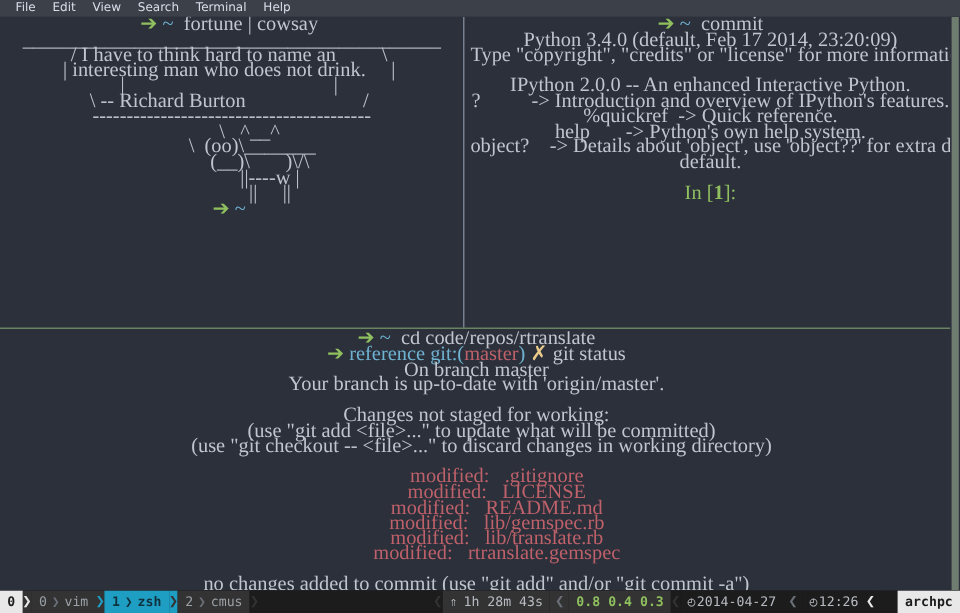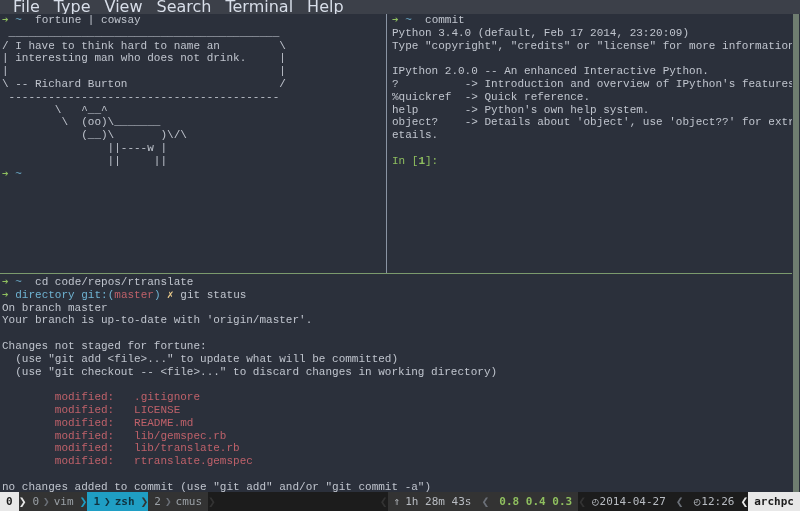--- a/index.html
+++ b/index.html
@@ -19,43 +19,44 @@
     height: 14px;
     background: #3c4049;
     display: flex;
     align-items: center;
     padding-left: 6px;
     box-sizing: border-box;
   }
   .menubar .mi {
     color: #d8dee9;
     font-family: "DejaVu Sans", sans-serif;
-    font-size: 16px;
+    font-size: 10px;
     padding: 0 7px;
     line-height: 14px;
     white-space: nowrap;
   }
 
   
   .term {
     position: relative;
     width: 800px;
     height: 478px;
     background: #2b303b;
     overflow: hidden;
   }
 
   .pane {
     position: absolute;
-    font-size: 11px;
+    font-size: 17px;
     line-height: 12.8px;
     white-space: pre;
     color: #c0c5ce;
-    font-family: Liberation Mono, monospace;
+    font-family: Liberation Serif, serif;
     overflow: hidden;
+    text-align: center;
   }
 
   
   .pane-fortune {
     left: 2px;
     top: 0px;
     width: 378px;
     height: 258px;
   }
   
@@ -158,20 +159,21 @@
     font-weight: bold;
   }
   .seg-dark {
     background: #333333;
     color: #b8bcc2;
   }
   .seg-host {
     background: #e8e8e8;
     color: #1c1c1c;
     font-weight: bold;
+    margin-left: 19px;
   }
   .sep {
     display: flex;
     align-items: center;
     font-size: 13px;
     line-height: 19px;
   }
   .sep-r-light { color: #e8e8e8; background: #333333; }
   .sep-r-dark  { color: #333333; background: #1c1c1c; }
   .sep-r-cyan-in { color: #1f9ec4; background: #333333; }
@@ -182,21 +184,21 @@
 
   .uptime-arrow { color: #b8bcc2; padding-right: 5px; }
   .load-green { color: #8fbf5f; font-weight: bold; }
   .clock-ico { padding-right: 1px; }
 </style>
 </head>
 <body>
 
 <div class="menubar">
   <span class="mi">File</span>
-  <span class="mi">Type</span>
+  <span class="mi">Edit</span>
   <span class="mi">View</span>
   <span class="mi">Search</span>
   <span class="mi">Terminal</span>
   <span class="mi">Help</span>
 </div>
 
 <div class="term">
 
   <div class="pane pane-fortune"><span class="c-green">➔</span> <span class="c-cyan">~</span>  <span class="c-fg">fortune | cowsay</span>
 <span class="c-fg"> _________________________________________
@@ -214,33 +216,33 @@
 
   <div class="pane pane-ipython"><span class="c-green">➔</span> <span class="c-cyan">~</span>  <span class="c-fg">commit</span>
 <span class="c-fg">Python 3.4.0 (default, Feb 17 2014, 23:20:09)</span>
 <span class="c-fg">Type "copyright", "credits" or "license" for more information.</span>
 
 <span class="c-fg">IPython 2.0.0 -- An enhanced Interactive Python.</span>
 <span class="c-fg">?</span>          <span class="c-fg">-&gt;</span> <span class="c-fg">Introduction and overview of IPython's features.</span>
 <span class="c-fg">%quickref</span>  <span class="c-fg">-&gt;</span> <span class="c-fg">Quick reference.</span>
 <span class="c-fg">help</span>       <span class="c-fg">-&gt;</span> <span class="c-fg">Python's own help system.</span>
 <span class="c-fg">object?</span>    <span class="c-fg">-&gt;</span> <span class="c-fg">Details about 'object', use 'object??' for extra d</span>
-<span class="c-fg">etails.</span>
+<span class="c-fg">default.</span>
 
 <span class="c-green">In [</span><span class="c-green c-bold">1</span><span class="c-green">]:</span></div>
 
   <div class="divider-v"></div>
   <div class="divider-h"></div>
 
   <div class="pane pane-git"><span class="c-green">➔</span> <span class="c-cyan">~</span>  <span class="c-fg">cd code/repos/rtranslate</span>
-<span class="c-green">➔</span> <span class="c-cyan">directory</span> <span class="c-cyan">git:(</span><span class="c-red">master</span><span class="c-cyan">)</span> <span class="c-yellow">✗</span> <span class="c-fg">git status</span>
+<span class="c-green">➔</span> <span class="c-cyan">reference</span> <span class="c-cyan">git:(</span><span class="c-red">master</span><span class="c-cyan">)</span> <span class="c-yellow">✗</span> <span class="c-fg">git status</span>
 <span class="c-fg">On branch master</span>
 <span class="c-fg">Your branch is up-to-date with 'origin/master'.</span>
 
-<span class="c-fg">Changes not staged for fortune:</span>
+<span class="c-fg">Changes not staged for working:</span>
 <span class="c-fg">  (use "git add &lt;file&gt;..." to update what will be committed)</span>
 <span class="c-fg">  (use "git checkout -- &lt;file&gt;..." to discard changes in working directory)</span>
 
         <span class="c-red">modified:</span>   <span class="c-red">.gitignore</span>
         <span class="c-red">modified:</span>   <span class="c-red">LICENSE</span>
         <span class="c-red">modified:</span>   <span class="c-red">README.md</span>
         <span class="c-red">modified:</span>   <span class="c-red">lib/gemspec.rb</span>
         <span class="c-red">modified:</span>   <span class="c-red">lib/translate.rb</span>
         <span class="c-red">modified:</span>   <span class="c-red">rtranslate.gemspec</span>
 

